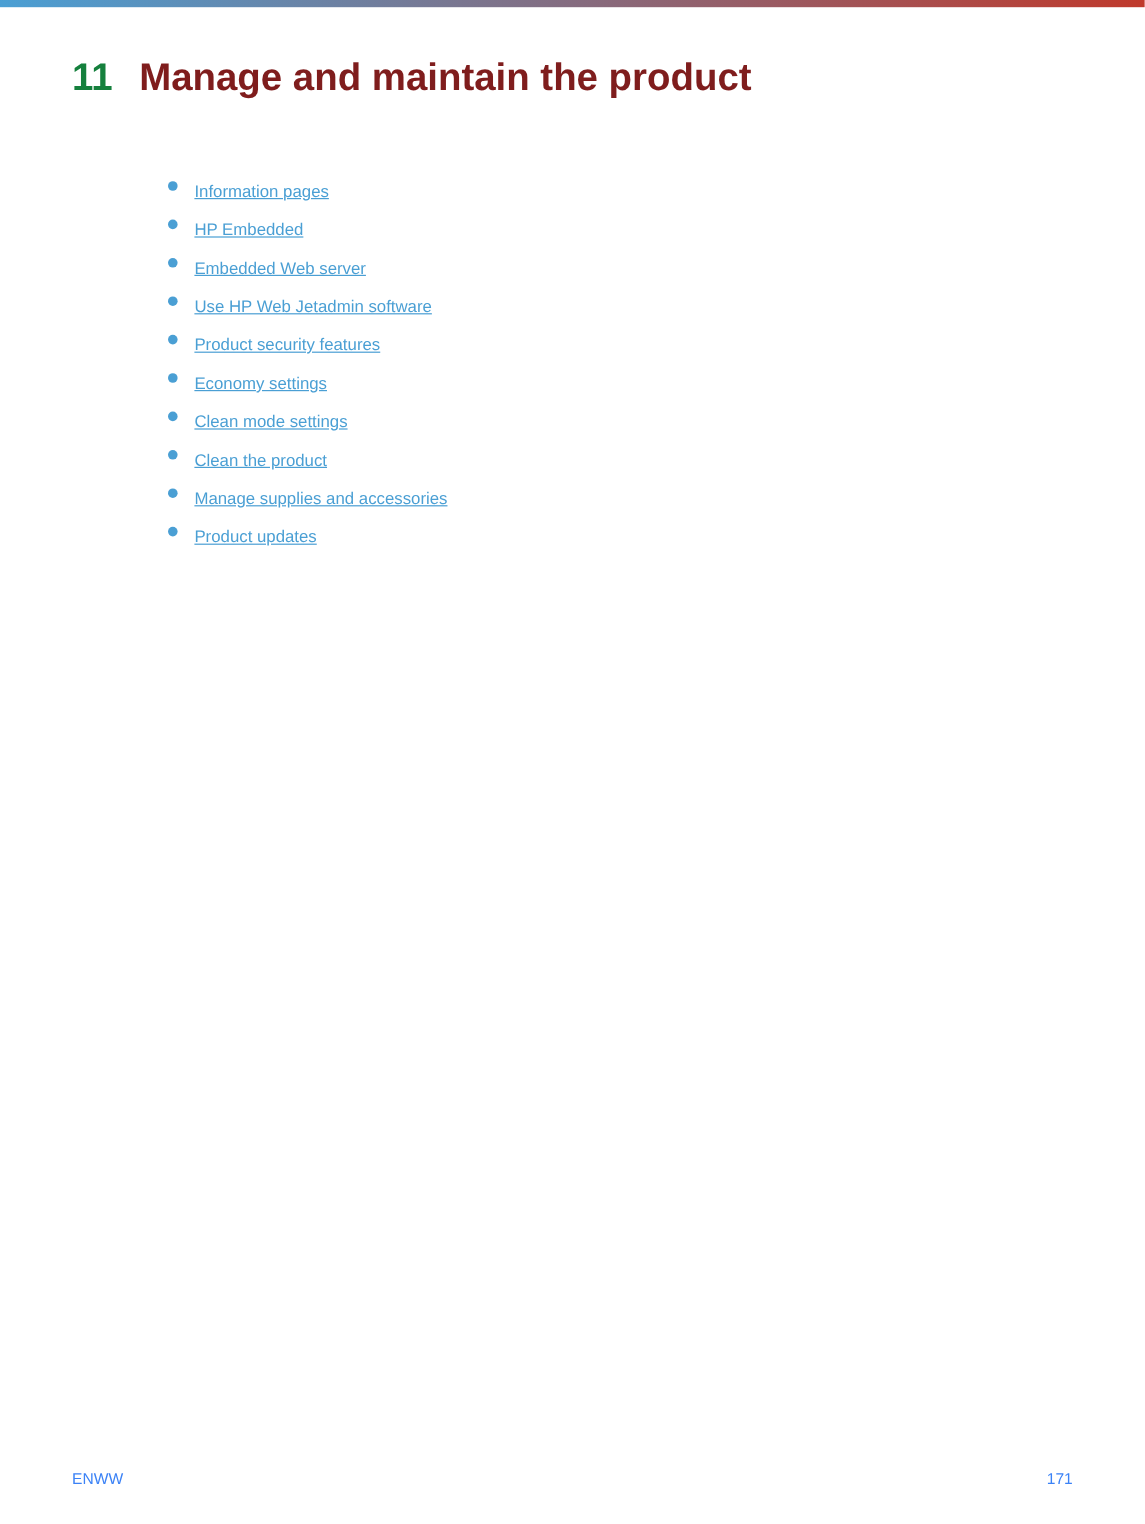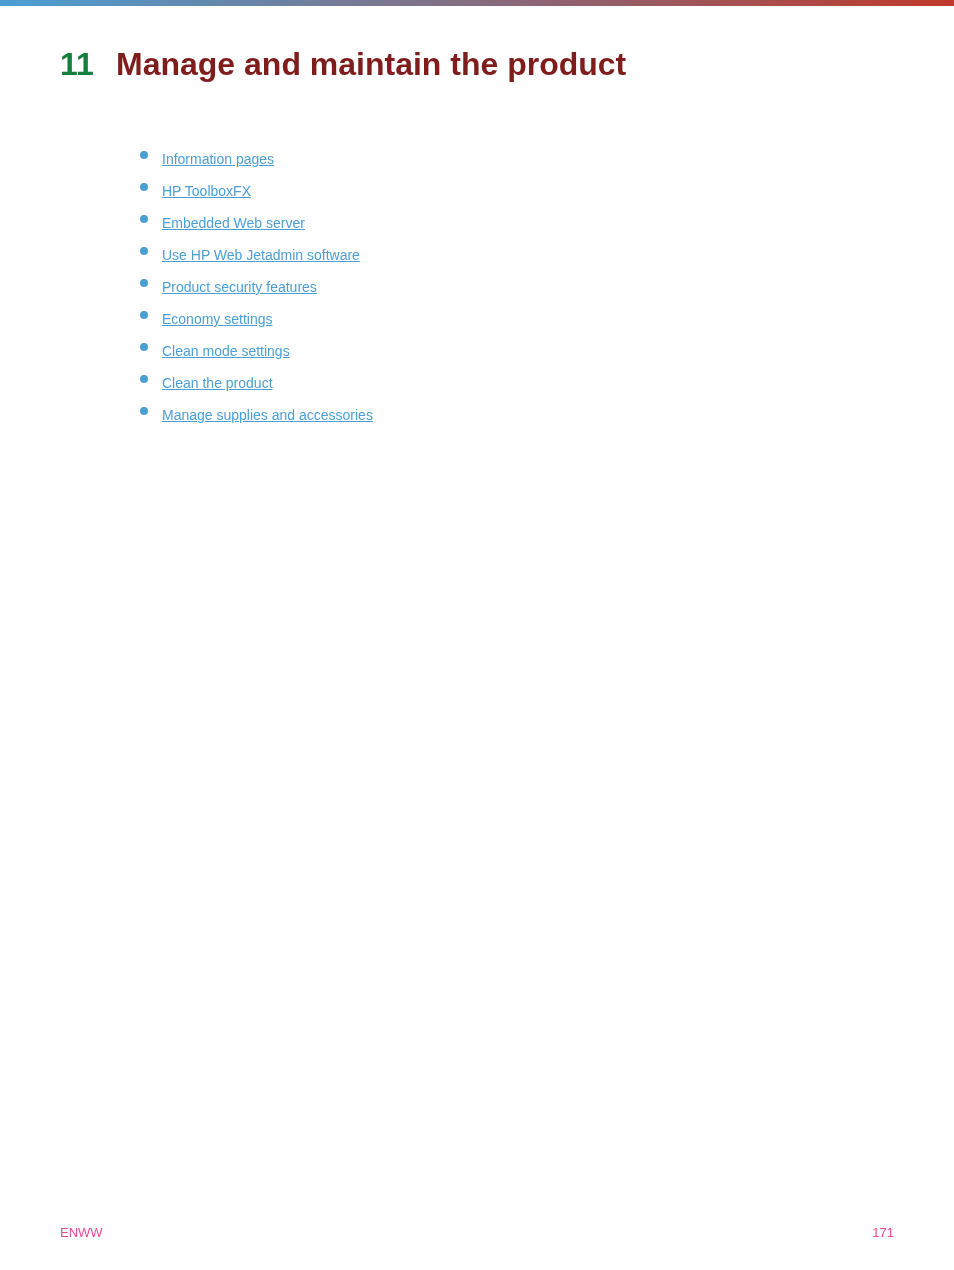--- a/index.html
+++ b/index.html
@@ -84,42 +84,42 @@
 
     .footer {
       position: absolute;
       bottom: 30px;
       left: 0;
       right: 0;
       display: flex;
       justify-content: space-between;
       padding: 0 60px;
       font-size: 13px;
-      color: #ec4899;
+      color: #3b82f6;
     }
   </style>
 </head>
 <body>
 
 <div class="top-border"></div>
 
 <div class="page-container">
   <div class="chapter-header">
     <span class="chapter-number">11</span>
     <span class="chapter-title">Manage and maintain the product</span>
   </div>
 
   <ul class="toc-list" id="toc-list">
   <li>
         <div class="bullet"></div>
         <a class="toc-link" href="#">Information pages</a>
       </li>
       <li>
         <div class="bullet"></div>
-        <a class="toc-link" href="#">HP ToolboxFX</a>
+        <a class="toc-link" href="#">HP Embedded</a>
       </li>
       <li>
         <div class="bullet"></div>
         <a class="toc-link" href="#">Embedded Web server</a>
       </li>
       <li>
         <div class="bullet"></div>
         <a class="toc-link" href="#">Use HP Web Jetadmin software</a>
       </li>
       <li>
@@ -135,19 +135,23 @@
         <a class="toc-link" href="#">Clean mode settings</a>
       </li>
       <li>
         <div class="bullet"></div>
         <a class="toc-link" href="#">Clean the product</a>
       </li>
       <li>
         <div class="bullet"></div>
         <a class="toc-link" href="#">Manage supplies and accessories</a>
       </li>
+      <li>
+        <div class="bullet"></div>
+        <a class="toc-link" href="#">Product updates</a>
+      </li>
     </ul>
 </div>
 
 <div class="footer">
   <span>ENWW</span>
   <span>171</span>
 </div>
 
 </body></html>

